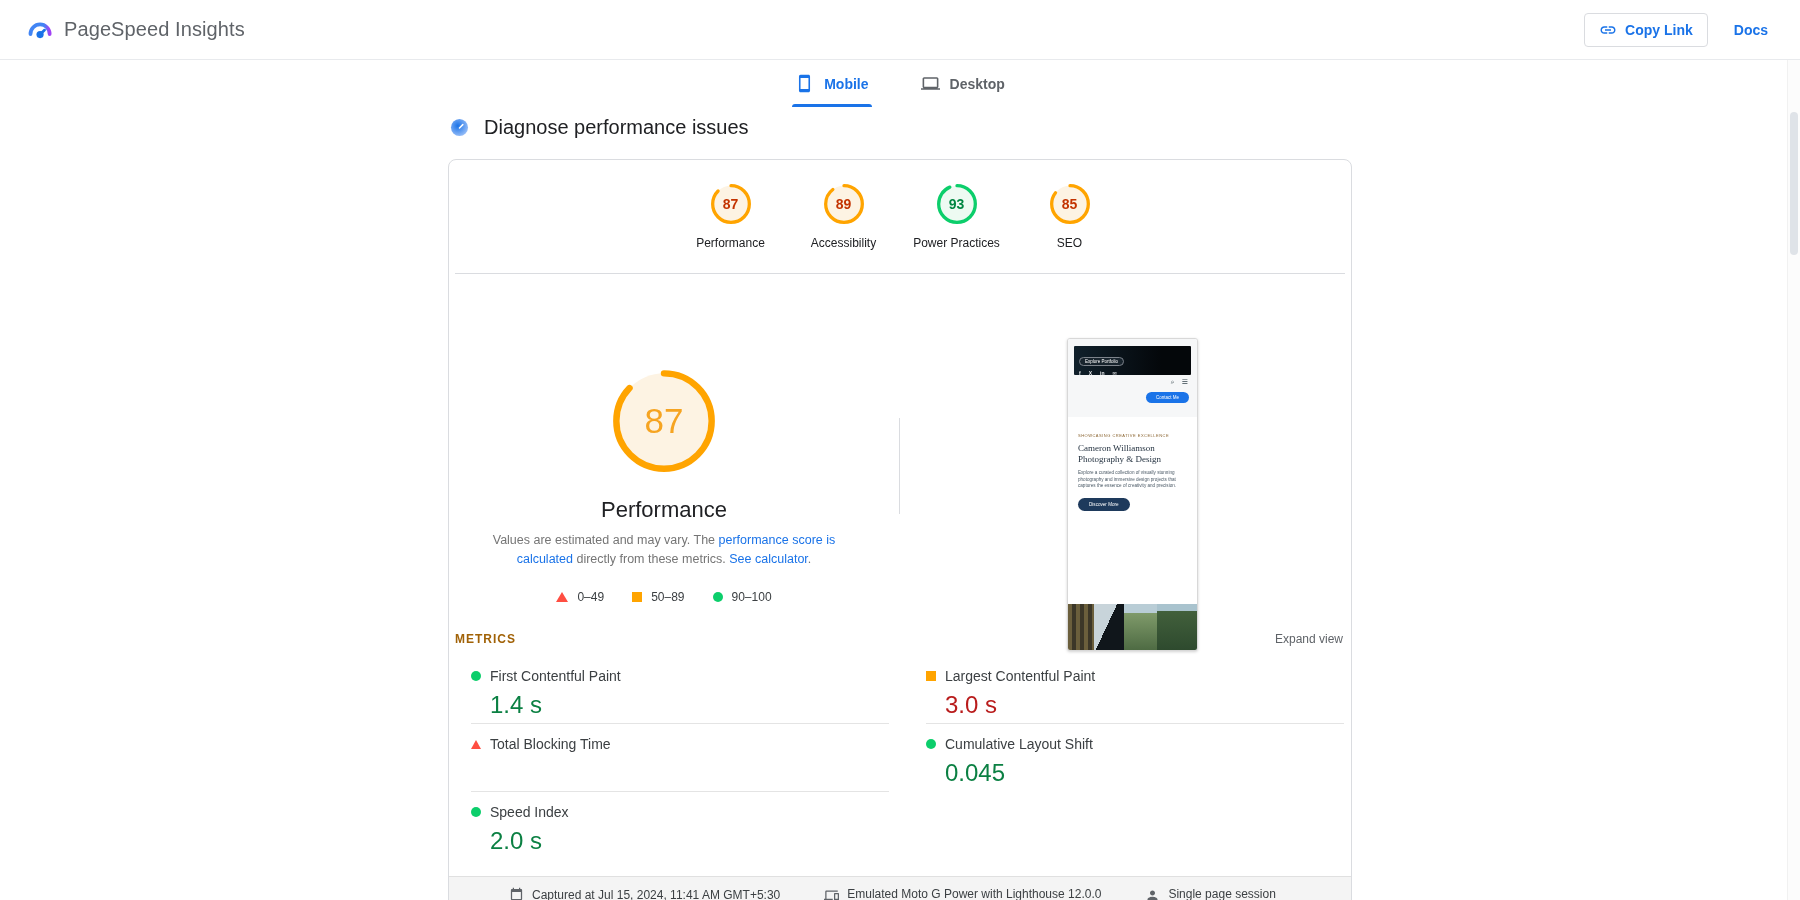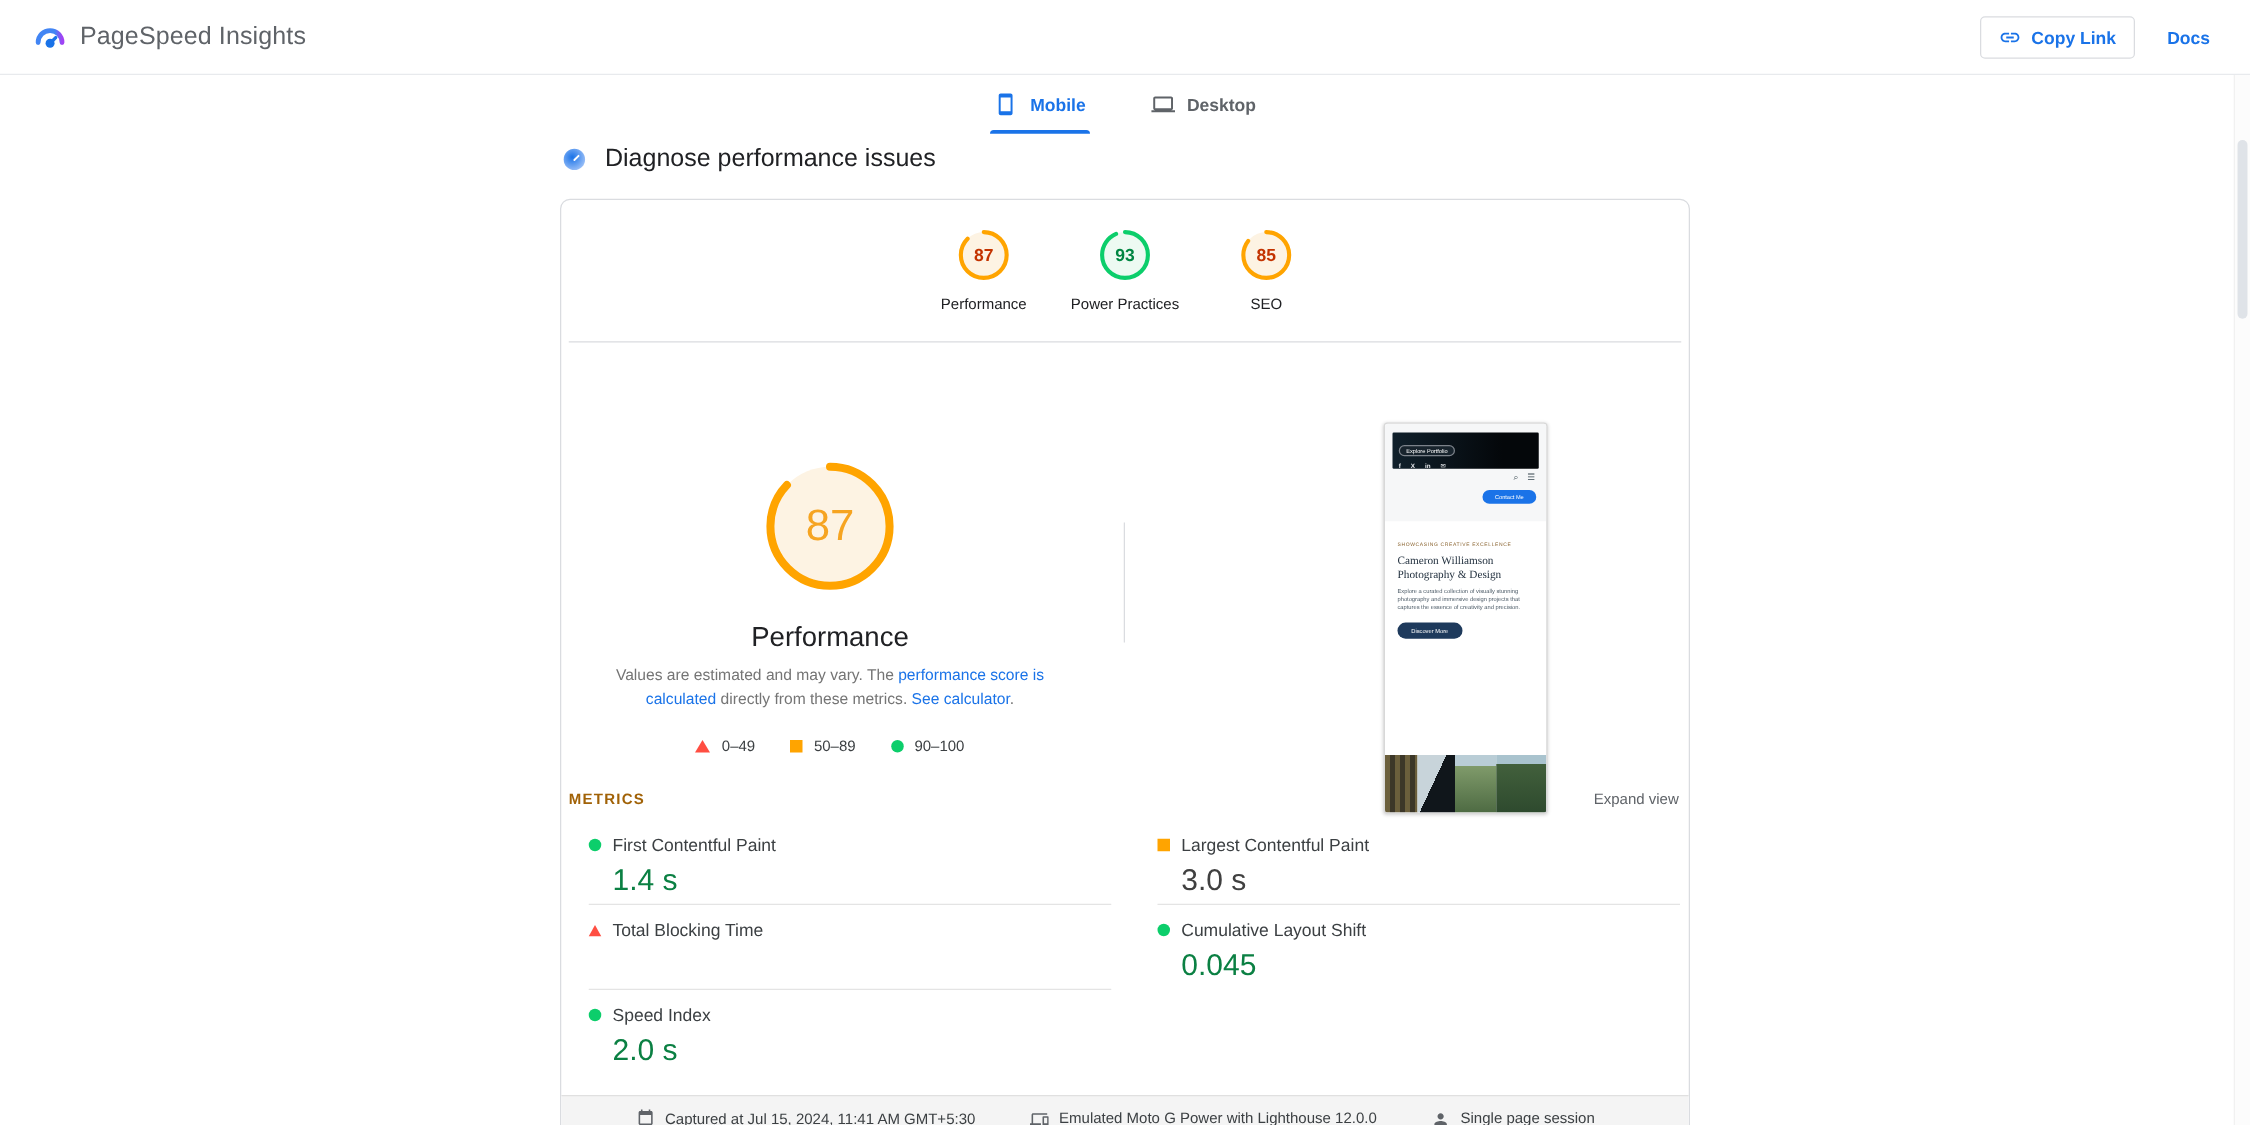--- a/index.html
+++ b/index.html
@@ -80,32 +80,32 @@
   .mcol { position:absolute; width:418px; top:496px; }
   .mcol-left { left:22px; } .mcol-right { left:477px; }
   .mrow { height:68px; padding-top:12px; border-bottom:1px solid #e4e4e4; }
   .mrow.last { border-bottom:none; }
   .mlabel { display:flex; align-items:center; gap:9px; font-size:14px; color:#3c4043; }
   .mvalue { margin-left:19px; margin-top:7px; font-size:24px; }
   .i-good { width:10px; height:10px; border-radius:50%; background:#0cce6b; flex:none; }
   .i-average { width:10px; height:10px; background:#ffa400; flex:none; }
   .i-fail { width:0; height:0; border-left:5.5px solid transparent; border-right:5.5px solid transparent;
     border-bottom:9.5px solid #ff4e42; flex:none; }
-  .v-good { color:#0b8043; } .v-average { color:#404040; } .v-fail { color:#c00000; }
+  .v-good { color:#0b8043; } .v-average { color:#b91c1c; } .v-fail { color:#c00000; }
 
   
   .capture-bar { position:absolute; left:0; right:0; top:716px; height:70px; background:#f4f4f4;
     border-top:1px solid #e0e0e0; display:flex; align-items:flex-start; padding:10px 0 0 60px; gap:44px; }
   .capture-item { display:flex; align-items:center; gap:8px; font-size:12px; color:#3c4043; }
   .capture-item svg { width:15px; height:15px; fill:#5f6368; flex:none; }
   .dotted u, .capture-item .dot-underline { text-decoration:none; border-bottom:1px dotted #80868b; padding-bottom:1px; cursor:pointer; }
 
   
   .thumb { position:absolute; left:618px; top:178px; width:131px; height:313px; background:#fff;
-    border:1px solid #d8d8d8; border-radius:3px; box-shadow:0 1px 3px rgba(0,0,0,.18); overflow:hidden; cursor:pointer;margin-left:40px; }
+    border:1px solid #d8d8d8; border-radius:3px; box-shadow:0 1px 3px rgba(0,0,0,.18); overflow:hidden; cursor:pointer; }
   .tn-hero { position:relative; height:78px; background:#f6f7f8; }
   .tn-header { position:absolute; left:6px; right:6px; top:7px; height:29px;
     background:linear-gradient(90deg,#10202b,#04070a 75%); border-radius:1px; padding:3px 5px; }
   .tn-badge { display:inline-block; border:1px solid #7c828a; color:#fff; font-size:4.5px;
     padding:1px 5px; border-radius:5px; background:#18242d; }
   .tn-social { margin-top:3px; display:flex; gap:8px; color:#e8eaed; font-size:5px; font-weight:bold; }
   .tn-nav { position:absolute; right:9px; top:39px; display:flex; gap:7px; align-items:center; color:#37474f; font-size:7px; }
   .tn-contact { position:absolute; right:8px; top:53px; background:#1a73e8; color:#fff; font-size:4.5px;
     padding:3px 10px; border-radius:8px; }
   .tn-content { padding:16px 10px 0; background:#fff; }
@@ -191,20 +191,30 @@
     <div class="cat-item g-average">
       <div class="cat-gauge">
         <svg viewBox="0 0 48 48">
             <circle class="gbg" cx="24" cy="24" r="20"></circle>
             <circle class="arc" cx="24" cy="24" r="20" stroke-width="3.6" transform="rotate(-90 24 24)" stroke-dasharray="109.33 125.66"></circle>
           </svg>
         <div class="cat-score">87</div>
       </div>
       <div class="cat-label">Performance</div>
     </div>
+    <div class="cat-item g-average">
+      <div class="cat-gauge">
+        <svg viewBox="0 0 48 48">
+            <circle class="gbg" cx="24" cy="24" r="20"></circle>
+            <circle class="arc" cx="24" cy="24" r="20" stroke-width="3.6" transform="rotate(-90 24 24)" stroke-dasharray="111.84 125.66"></circle>
+          </svg>
+        <div class="cat-score">89</div>
+      </div>
+      <div class="cat-label">Accessibility</div>
+    </div>
     <div class="cat-item g-good">
       <div class="cat-gauge">
         <svg viewBox="0 0 48 48">
             <circle class="gbg" cx="24" cy="24" r="20"></circle>
             <circle class="arc" cx="24" cy="24" r="20" stroke-width="3.6" transform="rotate(-90 24 24)" stroke-dasharray="116.87 125.66"></circle>
           </svg>
         <div class="cat-score">93</div>
       </div>
       <div class="cat-label">Power Practices</div>
     </div>

